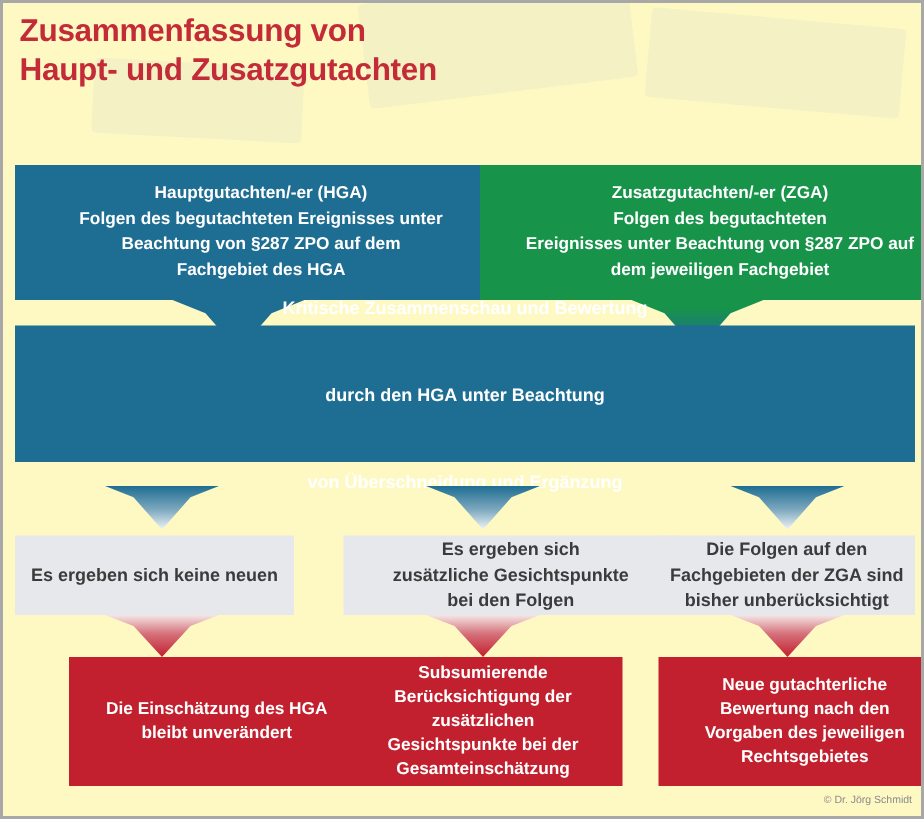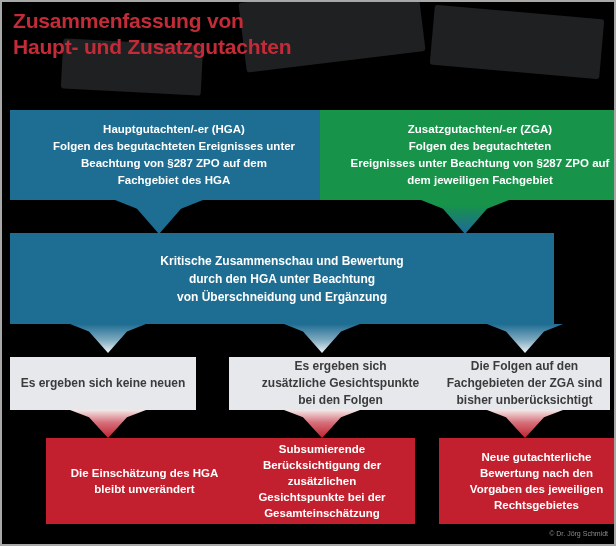--- a/index.html
+++ b/index.html
@@ -2,21 +2,21 @@
 <html lang="de"><head>
 <meta charset="utf-8">
 <title>Zusammenfassung von Haupt- und Zusatzgutachten</title>
 <style>
   html,body{margin:0;padding:0;background:#fff;}
   .canvas{
     position:relative;
     width:616px;height:546px;
     box-sizing:border-box;
     border:2px solid #a8a8a8;
-    background:#000000;
+    background:#fef9c3;
     font-family:"Liberation Sans", sans-serif;
     overflow:hidden;
   }
   
   .texture{position:absolute;background:rgba(195,200,206,0.16);border-radius:3px;}
   .t1{left:240px;top:-10px;width:180px;height:70px;transform:rotate(-7deg);}
   .t2{left:430px;top:10px;width:170px;height:60px;transform:rotate(5deg);}
   .t3{left:60px;top:40px;width:140px;height:50px;transform:rotate(3deg);}
 
   .title{
@@ -37,22 +37,22 @@
   .zga{left:318px;width:290px;background:#17934a;}
 
   .pin{
     position:absolute;
     clip-path:polygon(0% 0%,100% 0%,75% 26%,50% 100%,25% 26%);
   }
   .pin-hga{left:113px;top:198px;width:88px;height:34px;background:#1e6d92;}
   .pin-zga{left:419px;top:198px;width:88px;height:34px;background:linear-gradient(180deg,#17934a 15%,#1e6d92 90%);}
 
   .band{
-    left:8px;top:231px;width:544px;height:91px;
-    background:#1e6d92;color:#ffffff;font-size:12px;line-height:18px;
+    left:8px;top:215px;width:600px;height:91px;
+    background:#1e6d92;color:#ffffff;font-size:12px;line-height:18px;gap:40px;
   }
 
   .pin-fade{top:322px;width:76px;height:29px;background:linear-gradient(180deg,#1e6d92 0%,#7ea9bf 55%,#eef4f7 100%);}
   .pf1{left:68px;} .pf2{left:282px;} .pf3{left:485px;}
 
   .cond-box{
     top:355px;height:53px;background:#e7e8ec;
     color:#3b3b3c;font-size:12px;line-height:17px;
   }
   .c1{left:8px;width:186px;}

